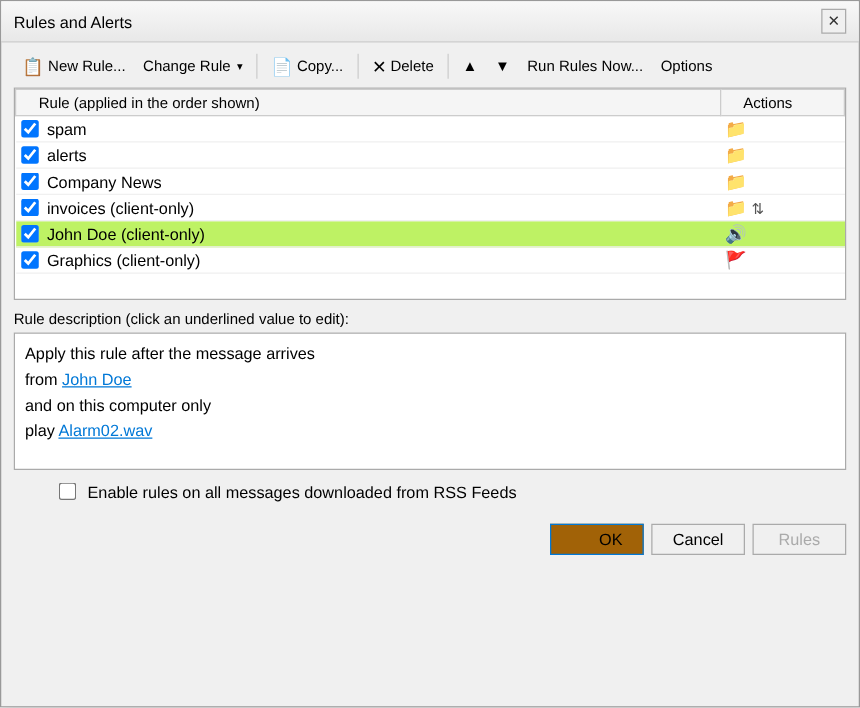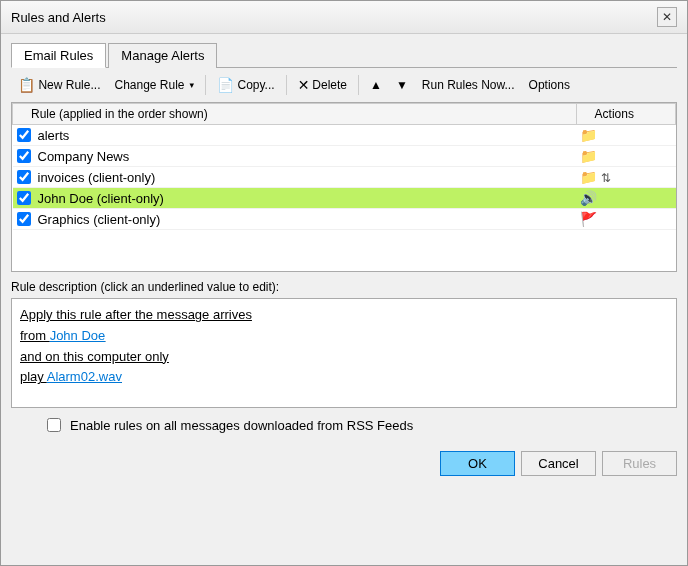--- a/index.html
+++ b/index.html
@@ -184,21 +184,20 @@
     }
     .rule-desc-box {
       border: 1px solid #aaa;
       background: #fff;
       min-height: 110px;
       padding: 6px 8px;
       font-size: 13px;
       color: #000;
       margin-bottom: 10px;
       line-height: 1.6;
-      text-decoration: underline;
     }
     .rule-desc-link {
       color: #0078d7;
       text-decoration: underline;
       cursor: pointer;
     }
     
     .rss-row {
       display: flex;
       align-items: flex-start;
@@ -217,21 +216,22 @@
       min-width: 75px;
       padding: 4px 16px;
       font-size: 13px;
       border: 1px solid #aaa;
       background: #f0f0f0;
       cursor: pointer;
       color: #000;
     }
     .btn.primary {
       border: 1px solid #0078d7;
-      background: #7dd3fc;
+      background: #a16207;
+      text-align: right;
     }
     .btn:disabled {
       color: #aaa;
       cursor: default;
     }
     
     .rules-container::-webkit-scrollbar {
       width: 12px;
     }
     .rules-container::-webkit-scrollbar-track {
@@ -247,28 +247,20 @@
 
 <div class="dialog">
 
   <div class="title-bar">
     <span class="title-bar-text">Rules and Alerts</span>
     <button class="title-bar-close">✕</button>
   </div>
 
   <div class="dialog-body">
 
-    <div class="tabs">
-      <div class="tab active">
-        <span>Email Rules</span>
-      </div>
-      <div class="tab">
-        <span>Manage Alerts</span>
-      </div>
-    </div>
 
     <div class="toolbar">
       <button class="toolbar-btn">
         <span class="toolbar-icon">📋</span>
         <span>New Rule...</span>
       </button>
       <button class="toolbar-btn">
         <span>Change Rule</span>
         <span class="dropdown-arrow">▾</span>
       </button>
@@ -299,20 +291,29 @@
 
     <div class="rules-container">
       <table class="rules-table">
         <thead>
           <tr>
             <th>Rule (applied in the order shown)</th>
             <th>Actions</th>
           </tr>
         </thead>
         <tbody id="rules-tbody">
+        <tr>
+              <td>
+                <div class="rule-row">
+                  <input type="checkbox" class="rule-checkbox" checked="" style="">
+                  <span>spam</span>
+                </div>
+              </td>
+              <td><span class="action-icon">📁</span></td>
+            </tr>
             <tr>
               <td>
                 <div class="rule-row">
                   <input type="checkbox" class="rule-checkbox" checked="" style="">
                   <span>alerts</span>
                 </div>
               </td>
               <td><span class="action-icon">📁</span></td>
             </tr>
             <tr>

